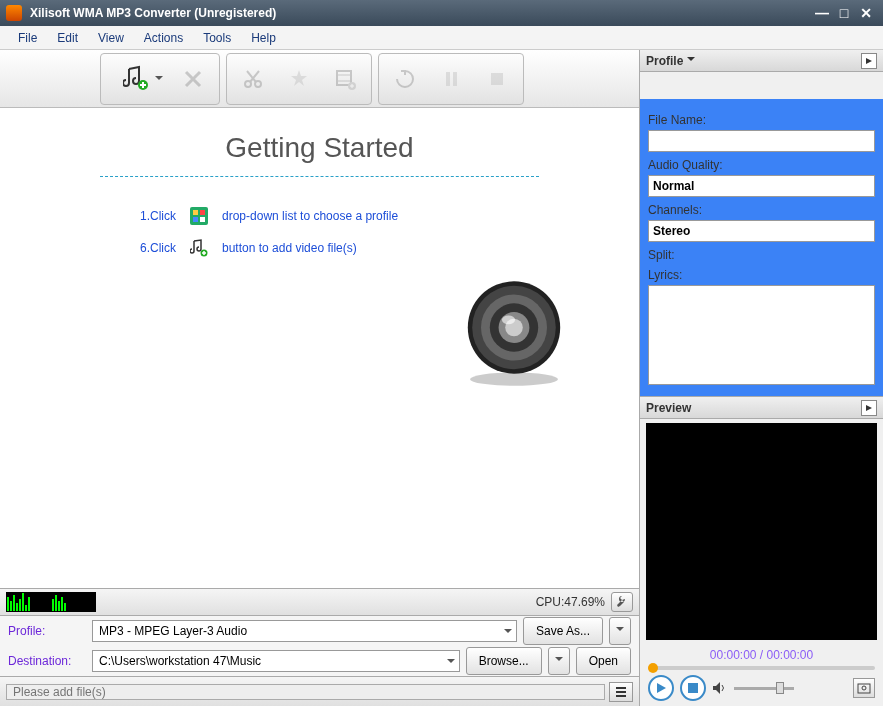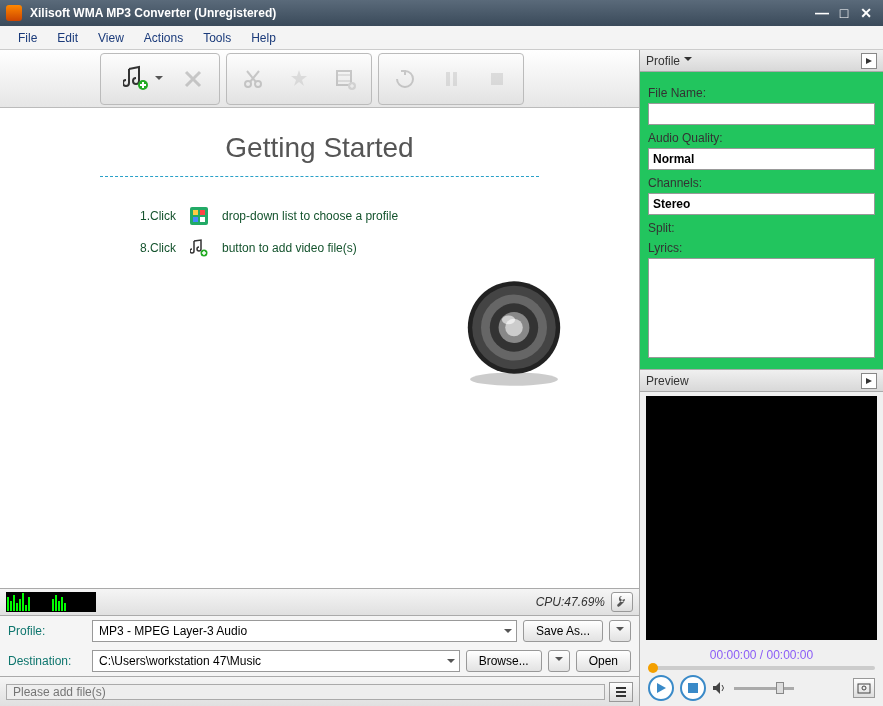--- a/index.html
+++ b/index.html
@@ -21,46 +21,46 @@
 .tb-group { display: flex; gap: 2px; background: linear-gradient(#fdfdfd, #e2e2e2); border: 1px solid #bbb; border-radius: 4px; padding: 4px; }
 .tb-btn { width: 44px; height: 42px; display: flex; align-items: center; justify-content: center; cursor: pointer; border-radius: 3px; }
 .tb-btn.wide { width: 64px; position: relative; }
 .tb-btn.disabled { opacity: 0.4; cursor: default; }
 .tb-btn .caret { position: absolute; right: 6px; top: 18px; border: 4px solid transparent; border-top-color: #555; }
 
 .main-area { flex: 1; background: #fff; padding: 24px 0 0 0; position: relative; }
 .getting-title { font-size: 28px; color: #555; text-align: center; margin-bottom: 12px; font-weight: normal; }
 .dotted { border-top: 1px dashed #2aa0c8; margin: 0 100px 30px 100px; }
 .steps { margin-left: 140px; }
-.step { display: flex; align-items: center; gap: 14px; margin-bottom: 14px; color: #14532d; }
+.step { display: flex; align-items: center; gap: 14px; margin-bottom: 14px; color: #1d4ed8; }
 .step-icon { width: 18px; height: 18px; }
 .speaker { position: absolute; right: 70px; top: 170px; width: 110px; height: 110px; }
 
-.status-row { height: 28px; background: linear-gradient(#f5f5f5, #e0e0e0); border-top: 1px solid #aaa; border-bottom: 1px solid #aaa; display: flex; align-items: center; padding: 0 6px; font-style: italic; }
+.status-row { height: 28px; background: linear-gradient(#f5f5f5, #e0e0e0); border-top: 1px solid #aaa; border-bottom: 1px solid #aaa; display: flex; align-items: center; padding: 0 6px; }
 .cpu-graph { width: 90px; height: 20px; background: #000; display: flex; align-items: flex-end; gap: 1px; padding: 1px; }
 .cpu-bar { width: 2px; background: #0f0; }
 .cpu-text { margin-left: auto; color: #333; margin-right: 6px; }
 .wrench-btn { width: 22px; height: 20px; border: 1px solid #999; border-radius: 3px; background: linear-gradient(#fff,#ddd); display:flex;align-items:center;justify-content:center;cursor:pointer; }
 
 .profile-row, .dest-row { height: 30px; display: flex; align-items: center; padding: 0 8px; gap: 6px; background: #f5f5f5; }
-.profile-row label, .dest-row label { width: 78px; color: #0f766e; }
+.profile-row label, .dest-row label { width: 78px; color: #6d28d9; }
 .combo { flex: 1; height: 22px; border: 1px solid #999; background: #fff; display: flex; align-items: center; padding: 0 6px; position: relative; }
 .combo .caret2 { position: absolute; right: 4px; top: 8px; border: 4px solid transparent; border-top-color: #555; }
-.btn { height: 22px; padding: 0 12px; border: 1px solid #999; border-radius: 3px; background: linear-gradient(#fff,#e2e2e2); cursor: pointer; display: flex; align-items: center; }
+.btn { height: 28px; padding: 0 12px; border: 1px solid #999; border-radius: 3px; background: linear-gradient(#fff,#e2e2e2); cursor: pointer; display: flex; align-items: center; }
 .btn.small-drop { width: 22px; padding: 0; justify-content: center; }
 
 .bottom-bar { height: 30px; border-top: 1px solid #aaa; display: flex; align-items: center; padding: 0 6px; background: linear-gradient(#f5f5f5,#e0e0e0); }
 .bottom-input { flex: 1; height: 16px; border: 1px solid #aaa; background: #eee; padding: 0 6px; color: #888; }
 .list-btn { width: 24px; height: 20px; border: 1px solid #999; margin-left: 4px; background: linear-gradient(#fff,#ddd); display:flex;align-items:center;justify-content:center;cursor:pointer; }
 
 
-.section-header { height: 22px; background: linear-gradient(#f0f0f0,#d8d8d8); border-bottom: 1px solid #aaa; display: flex; align-items: center; padding: 0 6px; font-weight: normal; color: #333; }
+.section-header { height: 22px; background: linear-gradient(#f0f0f0,#d8d8d8); border-bottom: 1px solid #aaa; display: flex; align-items: center; padding: 0 6px; font-weight: bold; color: #333; }
 .section-header .caret3 { margin-left: 4px; border: 4px solid transparent; border-top-color: #333; }
 .section-header .expand { margin-left: auto; width: 16px; height: 16px; border: 1px solid #888; background: #fff; display:flex;align-items:center;justify-content:center;cursor:pointer; }
-.form-area { padding: 8px; background: #22c55e; border-bottom: 1px solid #aaa; }
+.form-area { padding: 8px; background: #3b82f6; border-bottom: 1px solid #aaa; margin-top: 27px; }
 .form-area label { display: block; color: #333; margin-bottom: 3px; margin-top: 6px; }
 .form-area input[type=text], .form-area .sel, .form-area textarea { width: 100%; height: 22px; border: 1px solid #999; background: #fff; padding: 0 4px; }
 .form-area .sel { display:flex; align-items:center; position:relative;font-weight:bold; }
 .form-area .sel .caret2 { position:absolute; right:4px; top:8px; }
 .form-area textarea { height: 100px; resize: none; }
 
 .preview-area { flex: 1; display: flex; flex-direction: column; }
 .video-box { background: #000; flex: 1; margin: 4px 6px; }
 .time-row { text-align: center; color: #8b5cf6; padding: 4px 0; }
 .slider-row { padding: 0 8px; }
@@ -168,21 +168,21 @@
           <svg class="step-icon" width="18" height="18">
               <rect width="18" height="18" fill="#2a6" rx="2"></rect>
               <rect x="3" y="3" width="5" height="5" fill="#fc4"></rect>
               <rect x="10" y="3" width="5" height="5" fill="#f44"></rect>
               <rect x="3" y="10" width="5" height="5" fill="#48f"></rect>
               <rect x="10" y="10" width="5" height="5" fill="#fff"></rect>
             </svg>
           <span>drop-down list to choose a profile</span>
         </div>
         <div class="step">
-          <span>8.Click</span>
+          <span>6.Click</span>
           <svg class="step-icon" width="18" height="18">
               <path d="M4 2 L4 12 A2 2 0 1 1 2 10" fill="none" stroke="#333" stroke-width="1.5"></path>
               <path d="M4 2 L11 1 L11 10 A2 2 0 1 1 9 8" fill="none" stroke="#333" stroke-width="1.5"></path>
               <circle cx="14" cy="14" r="3.5" fill="#2a2"></circle>
               <path d="M14 12 L14 16 M12 14 L16 14" stroke="#fff" stroke-width="1.5"></path>
             </svg>
           <span>button to add video file(s)</span>
         </div>
       </div>
       <svg class="speaker" viewBox="0 0 100 100">

